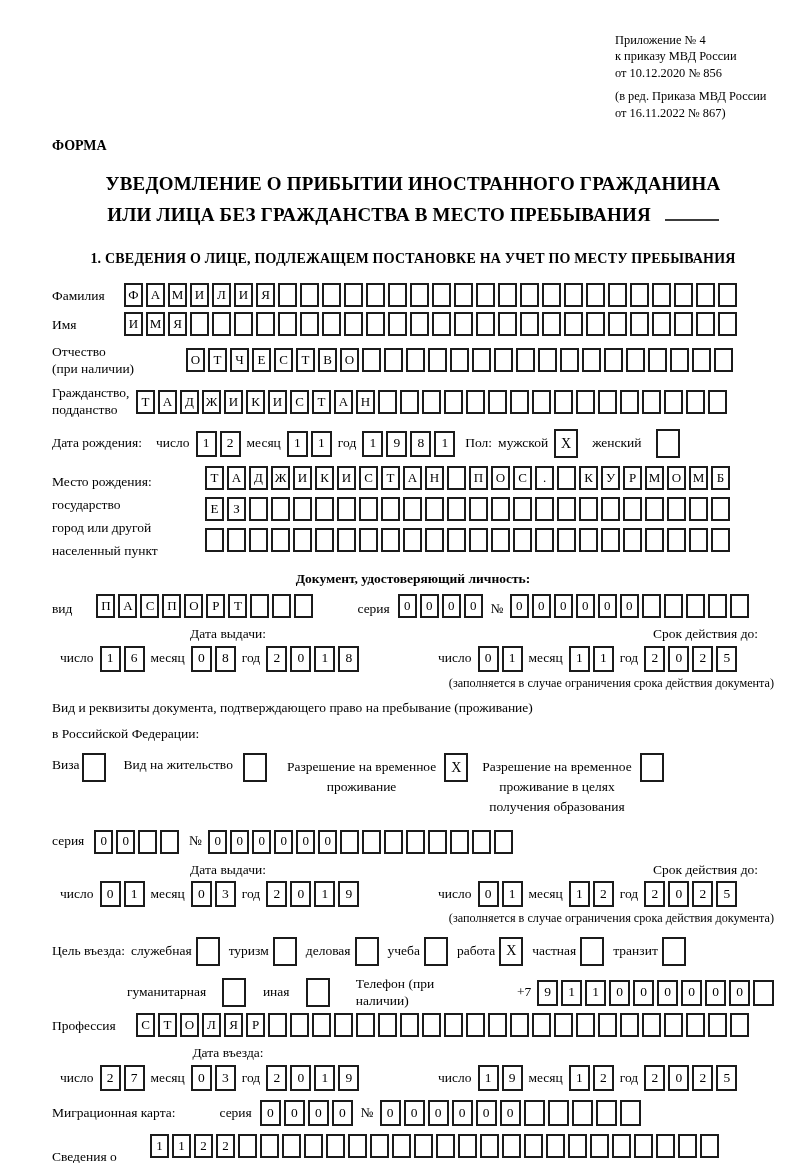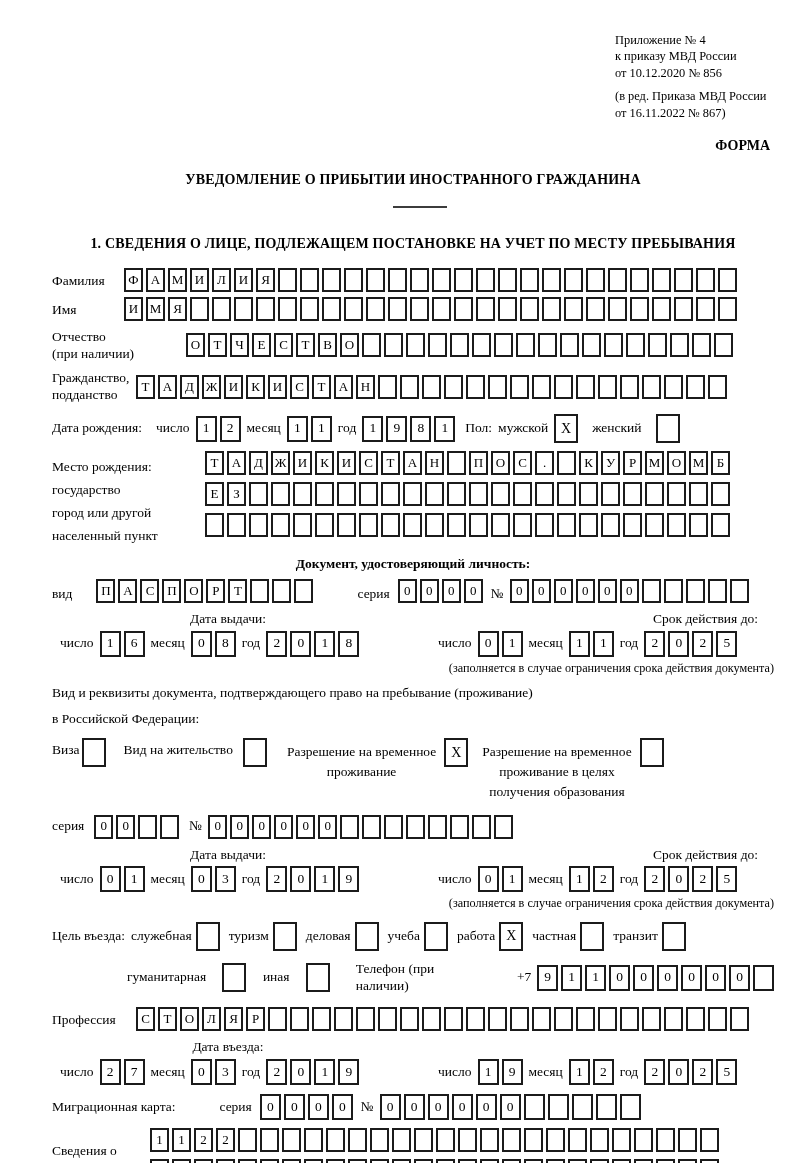--- a/index.html
+++ b/index.html
@@ -6,24 +6,24 @@
   body{
     width:800px;height:1163px;overflow:hidden;color:#000;
     font-family:"Liberation Serif","DejaVu Serif",serif;
     font-size:13.5px;line-height:1.25;
   }
   .page{padding:32px 26px 0 52px;position:relative;}
 
   
   .annex{margin-left:563px;font-size:12.4px;line-height:1.32;}
   .annex-note{margin-top:7px;}
-  .forma{margin-top:16px;margin-right:4px;text-align:right;font-weight:bold;font-size:14px;}
+  .forma{margin-top:16px;margin-right:4px;font-weight:bold;font-size:14px;}
 
   
-  .title{margin-top:15px;text-align:center;font-weight:bold;font-size:14px;line-height:1.6;letter-spacing:.2px;}
+  .title{margin-top:15px;text-align:center;font-weight:bold;font-size:19px;line-height:1.6;letter-spacing:.2px;}
   .title-underline{display:inline-block;width:54px;border-bottom:2.5px solid #3c3c3c;height:1em;margin-left:14px;vertical-align:baseline;}
   .sec-head{margin-top:20px;margin-bottom:15px;text-align:center;font-weight:bold;font-size:14px;letter-spacing:.2px;}
 
   
   .frow{display:flex;align-items:center;margin-bottom:5px;}
   .flabel{flex-shrink:0;padding-top:3px;}
   .w72{width:72px;} .w134{width:134px;} .w84{width:84px;} .w153{width:153px;} .w98{width:98px;}
 
   .cells{display:inline-flex;gap:3px;flex-wrap:nowrap;}
   .cell{
@@ -72,21 +72,21 @@
     <div>от 10.12.2020 № 856</div>
     <div class="annex-note">
       <div>(в ред. Приказа МВД России</div>
       <div>от 16.11.2022 № 867)</div>
     </div>
   </div>
   <div class="forma">ФОРМА</div>
 
   <div class="title">
     <div>УВЕДОМЛЕНИЕ О ПРИБЫТИИ ИНОСТРАННОГО ГРАЖДАНИНА</div>
-    <div><span class="title-underline"></span></div>
+    <div><span>ИЛИ ЛИЦА БЕЗ ГРАЖДАНСТВА В МЕСТО ПРЕБЫВАНИЯ</span><span class="title-underline"></span></div>
   </div>
   <div class="sec-head">1. СВЕДЕНИЯ О ЛИЦЕ, ПОДЛЕЖАЩЕМ ПОСТАНОВКЕ НА УЧЕТ ПО МЕСТУ ПРЕБЫВАНИЯ</div>
 
   <div class="frow">
     <div class="flabel w72">Фамилия</div>
     <span class="cells">
         <span class="cell">Ф</span>
         <span class="cell">А</span>
         <span class="cell">М</span>
         <span class="cell">И</span>
@@ -625,21 +625,21 @@
         <span class="cell">0</span>
         <span class="cell">0</span>
         <span class="cell">0</span>
         <span class="cell">0</span>
         <span class="cell">0</span>
         <span class="cell">0</span>
         <span class="cell"></span>
       </span>
   </div>
 
-  <div class="frow" style="margin-top:13px;">
+  <div class="frow" style="margin-top:4px;">
     <div class="flabel w72" style="width:84px;">Профессия</div>
     <span class="cells">
         <span class="cell">С</span>
         <span class="cell">Т</span>
         <span class="cell">О</span>
         <span class="cell">Л</span>
         <span class="cell">Я</span>
         <span class="cell">Р</span>
         <span class="cell"></span>
         <span class="cell"></span>

